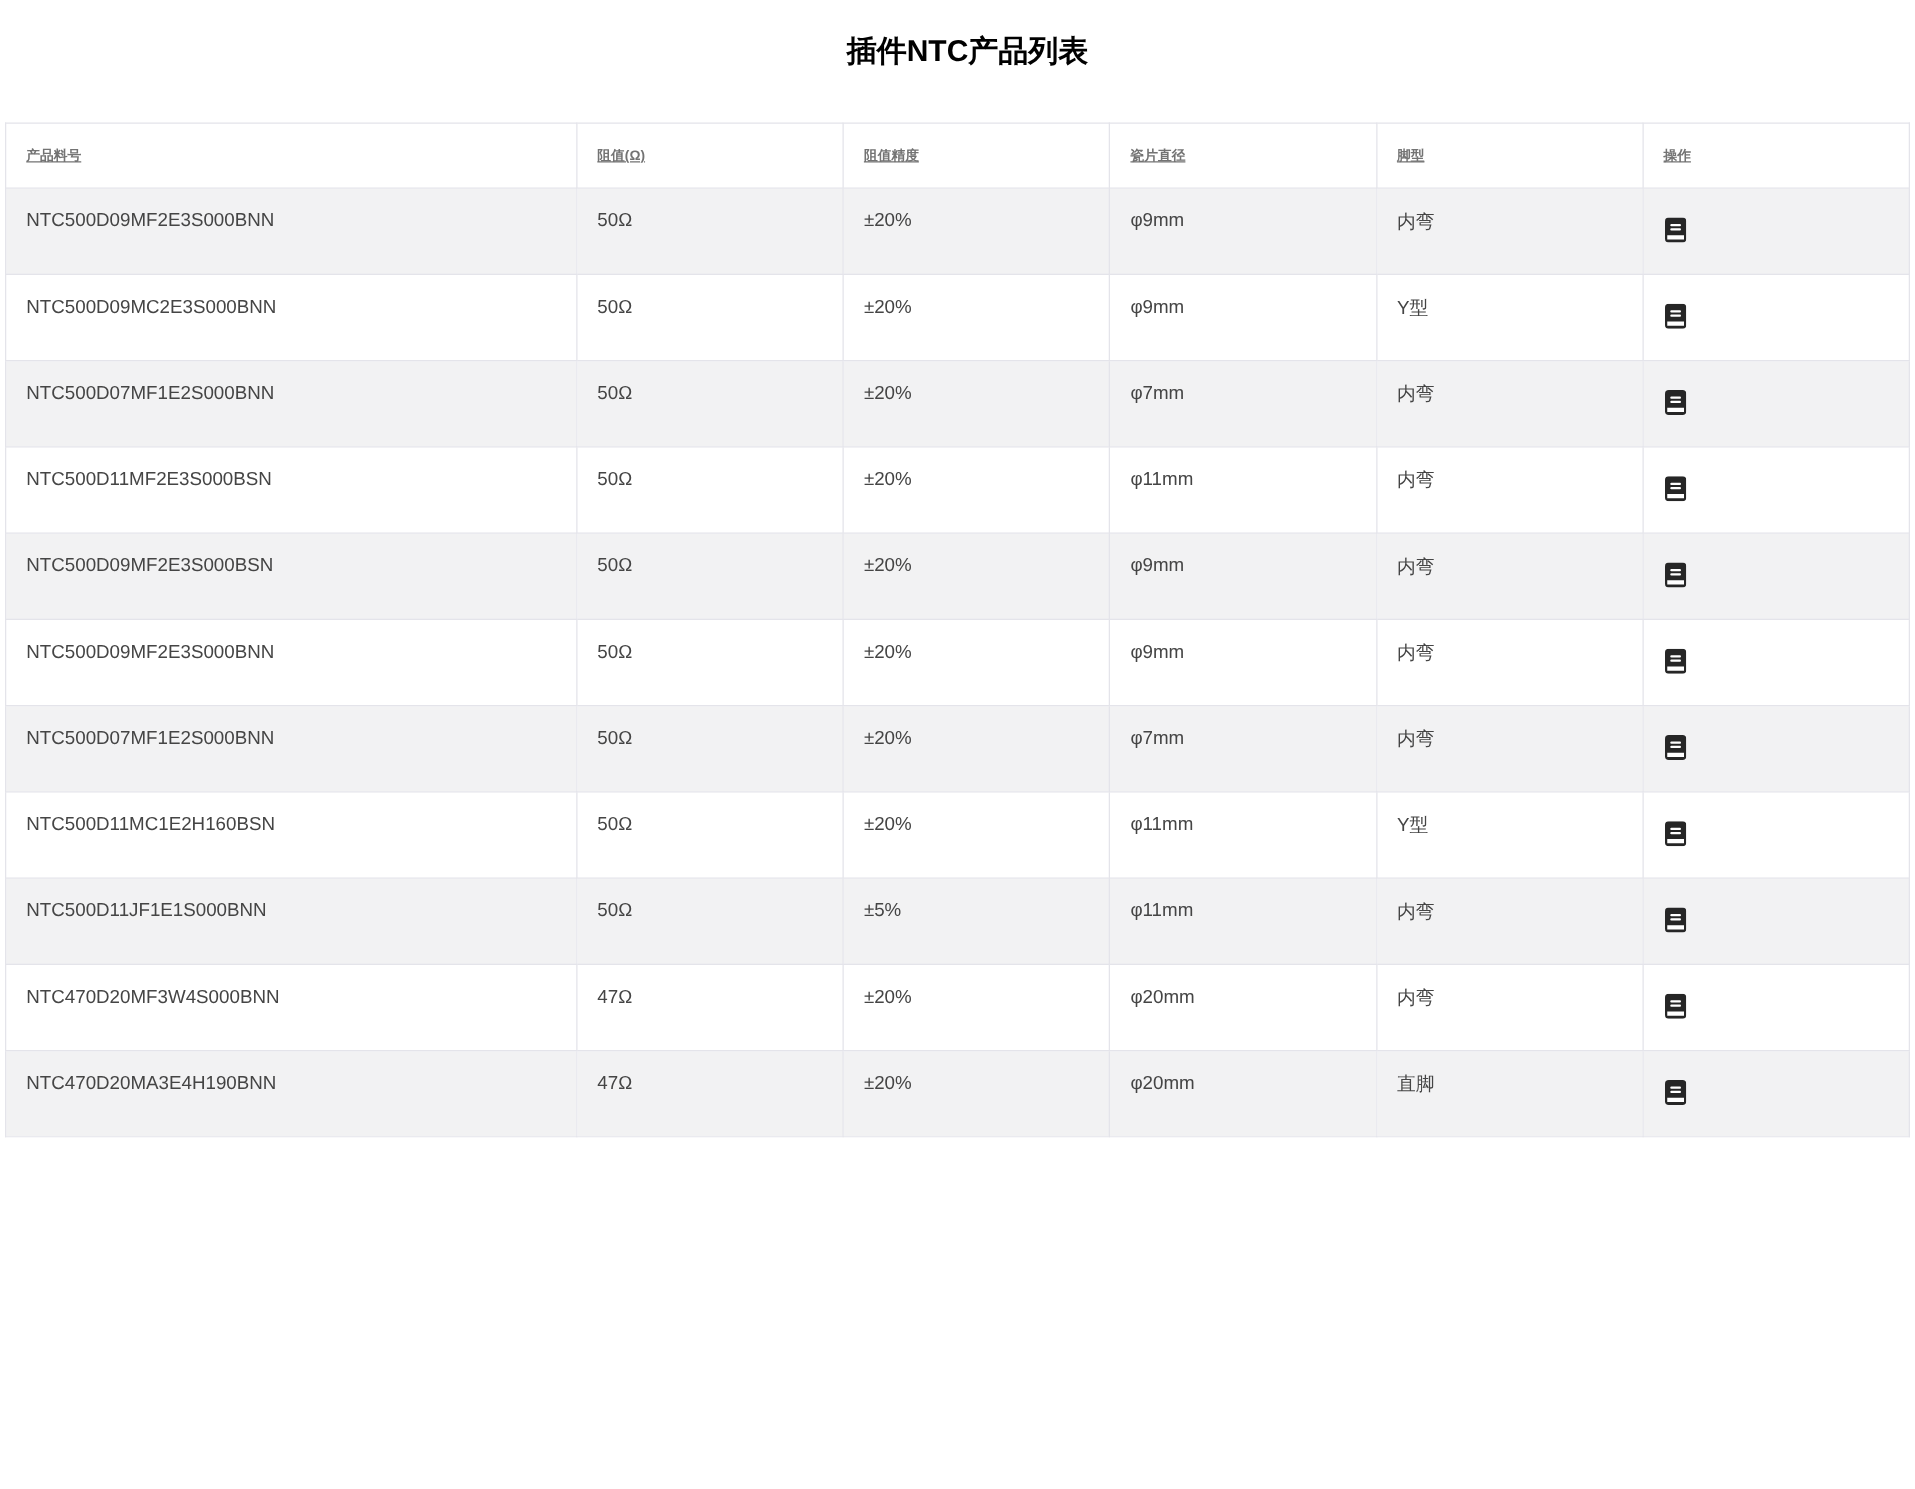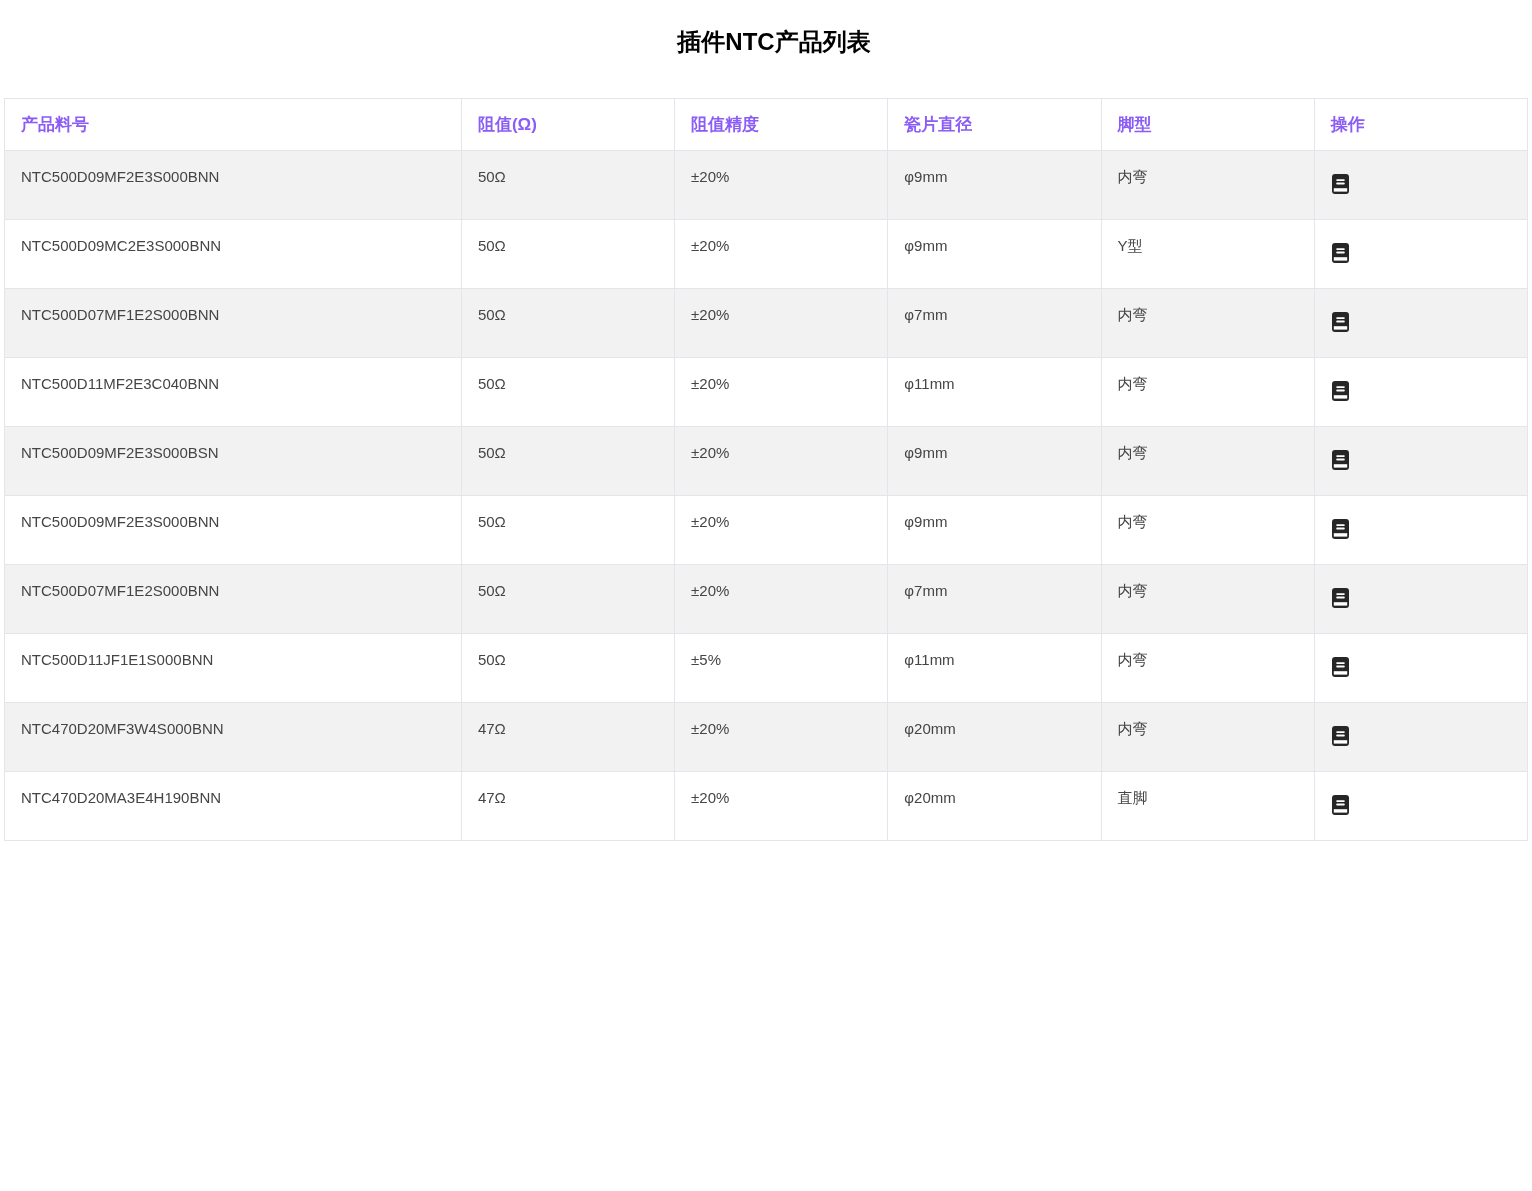--- a/index.html
+++ b/index.html
@@ -32,24 +32,25 @@
     border: 1px solid #e4e4ea;
     box-sizing: border-box;
     overflow: hidden;
     white-space: nowrap;
   }
   .product-table th {
     height: 52px;
     padding: 0 16px;
     text-align: left;
     vertical-align: middle;
-    font-size: 17px;
+    font-size: 11px;
     font-weight: 700;
-    color: #8b5cf6;
-    background: #ffffff;
+    color: #737373;
+    background: #ffffff;
+    text-decoration: underline;
   }
   .product-table td {
     height: 69px;
     padding: 17px 16px 0 16px;
     vertical-align: top;
     font-size: 15px;
     color: #454545;
     background: transparent;
   }
   .product-table tbody tr:nth-child(odd) {
@@ -151,42 +152,42 @@
             <rect x="0" y="0" width="17" height="20" rx="3" fill="#262626"></rect>
             <rect x="4.2" y="5.2" width="8.6" height="1.8" rx="0.9" fill="#ffffff"></rect>
             <rect x="4.2" y="8.6" width="8.6" height="1.8" rx="0.9" fill="#ffffff"></rect>
             <rect x="1.8" y="14.2" width="13.4" height="3.4" fill="#ffffff"></rect>
           </svg>
         </span>
       </button>
     </td>
   </tr>
 
-
-
-  <tr>
-    <td>NTC500D11MF2E3C040BNN</td>
+  <tr>
+    <td>NTC500D11MF2E3S000BSN</td>
     <td>50Ω</td>
     <td>±20%</td>
     <td>φ11mm</td>
     <td>内弯</td>
     <td>
       <button class="doc-btn" type="button">
         <span class="icon">
           <svg width="17" height="20" viewBox="0 0 17 20" aria-hidden="true">
             <rect x="0" y="0" width="17" height="20" rx="3" fill="#262626"></rect>
             <rect x="4.2" y="5.2" width="8.6" height="1.8" rx="0.9" fill="#ffffff"></rect>
             <rect x="4.2" y="8.6" width="8.6" height="1.8" rx="0.9" fill="#ffffff"></rect>
             <rect x="1.8" y="14.2" width="13.4" height="3.4" fill="#ffffff"></rect>
           </svg>
         </span>
       </button>
     </td>
   </tr>
 
+
+
   <tr>
     <td>NTC500D09MF2E3S000BSN</td>
     <td>50Ω</td>
     <td>±20%</td>
     <td>φ9mm</td>
     <td>内弯</td>
     <td>
       <button class="doc-btn" type="button">
         <span class="icon">
           <svg width="17" height="20" viewBox="0 0 17 20" aria-hidden="true">
@@ -233,20 +234,39 @@
             <rect x="0" y="0" width="17" height="20" rx="3" fill="#262626"></rect>
             <rect x="4.2" y="5.2" width="8.6" height="1.8" rx="0.9" fill="#ffffff"></rect>
             <rect x="4.2" y="8.6" width="8.6" height="1.8" rx="0.9" fill="#ffffff"></rect>
             <rect x="1.8" y="14.2" width="13.4" height="3.4" fill="#ffffff"></rect>
           </svg>
         </span>
       </button>
     </td>
   </tr>
 
+  <tr>
+    <td>NTC500D11MC1E2H160BSN</td>
+    <td>50Ω</td>
+    <td>±20%</td>
+    <td>φ11mm</td>
+    <td>Y型</td>
+    <td>
+      <button class="doc-btn" type="button">
+        <span class="icon">
+          <svg width="17" height="20" viewBox="0 0 17 20" aria-hidden="true">
+            <rect x="0" y="0" width="17" height="20" rx="3" fill="#262626"></rect>
+            <rect x="4.2" y="5.2" width="8.6" height="1.8" rx="0.9" fill="#ffffff"></rect>
+            <rect x="4.2" y="8.6" width="8.6" height="1.8" rx="0.9" fill="#ffffff"></rect>
+            <rect x="1.8" y="14.2" width="13.4" height="3.4" fill="#ffffff"></rect>
+          </svg>
+        </span>
+      </button>
+    </td>
+  </tr>
 
   <tr>
     <td>NTC500D11JF1E1S000BNN</td>
     <td>50Ω</td>
     <td>±5%</td>
     <td>φ11mm</td>
     <td>内弯</td>
     <td>
       <button class="doc-btn" type="button">
         <span class="icon">

